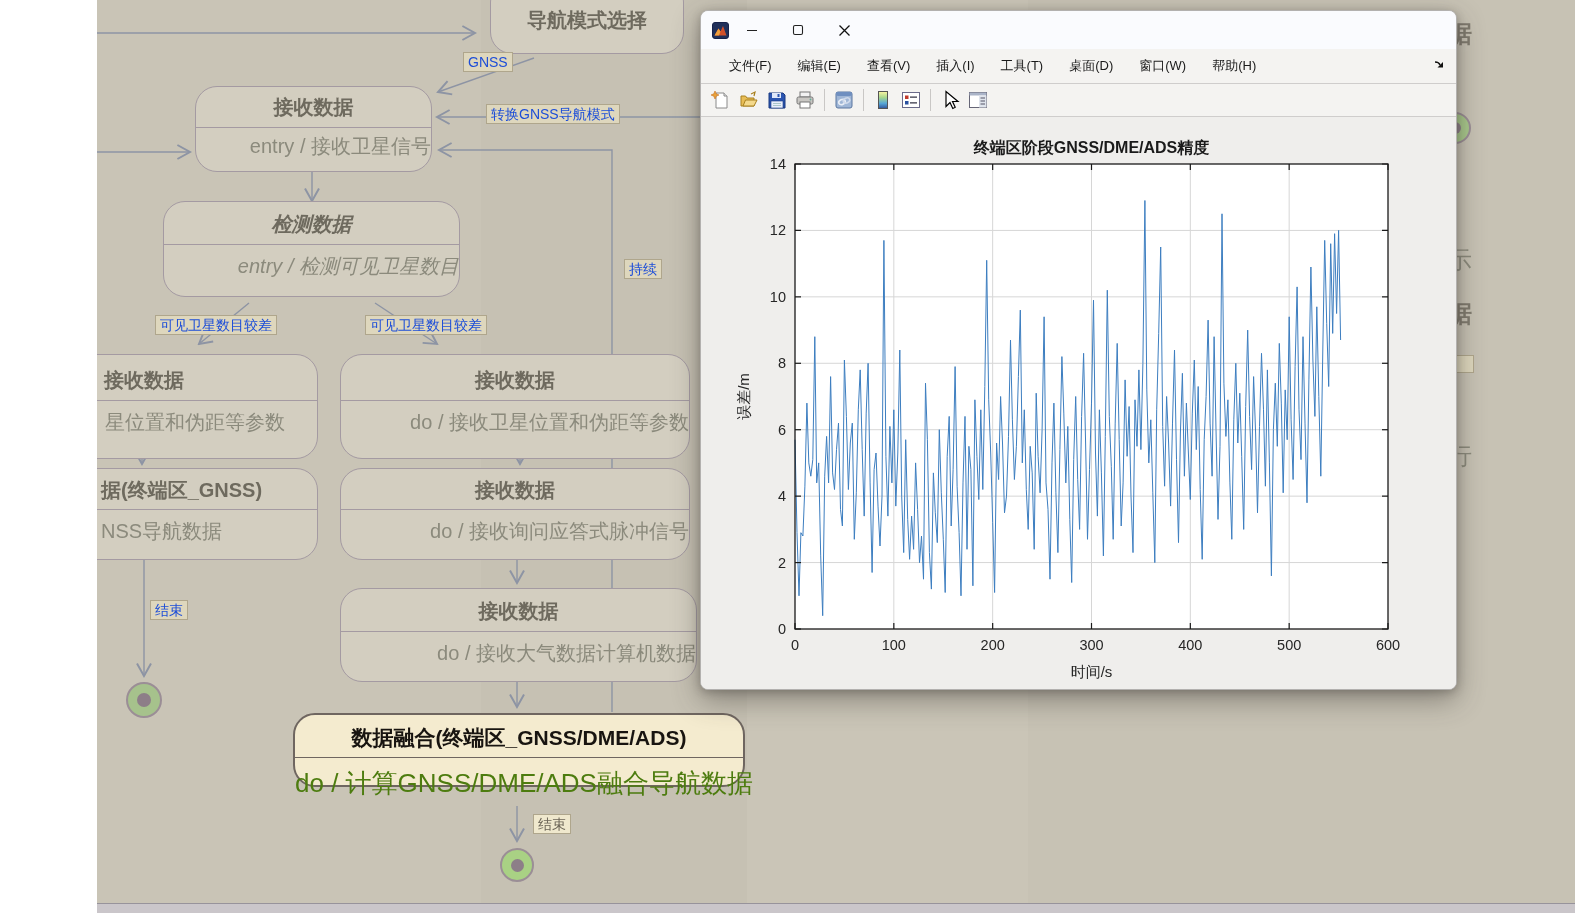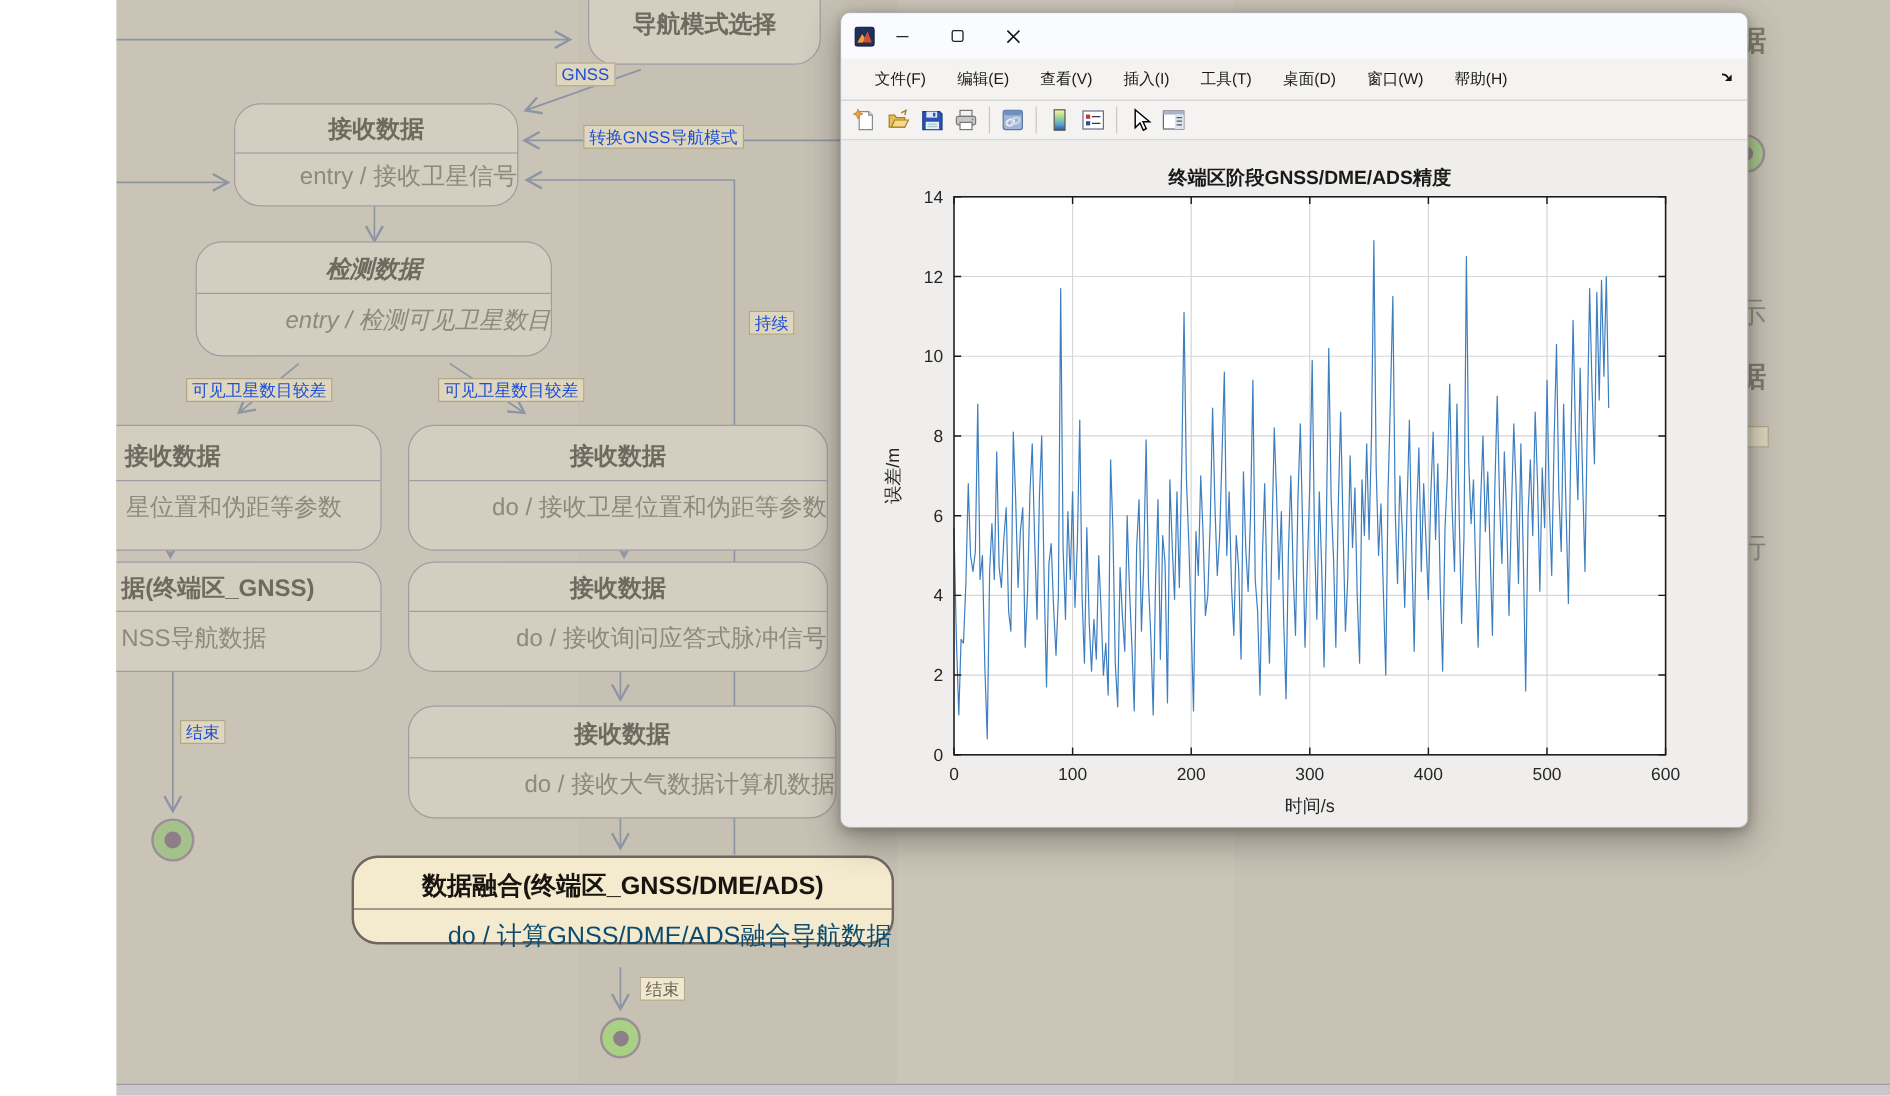--- a/index.html
+++ b/index.html
@@ -18,21 +18,21 @@
            white-space:nowrap; padding-top:9px; height:42px; }
   .dnode .ndiv { border-top:1px solid #a49aa2; }
   .dnode .nbody { font-size:20px; color:#8b8a7c; text-align:right; white-space:nowrap;
            padding-top:8px; }
   .dnode.title-only .ntitle { padding-top:26px; }
   .dnode.align-left .ntitle, .dnode.align-left .nbody { text-align:left; padding-left:130px; }
   .dnode.body-right .nbody { text-align:right; padding-right:32px; }
   .dnode.hl { background:#f4ebcf; border:2px solid #6f6660; z-index:3; }
   .dnode.hl .ntitle { color:#181410; font-size:21px; }
   .dnode.hl .ndiv { border-top:1px solid #6f6660; }
-  .dnode.hl .nbody { color:#0c4a6e; font-size:21px; }
+  .dnode.hl .nbody { color:#4d7c0f; font-size:26px; }
   .dbadge { position:absolute; background:#ded7bd; border:1px solid #afa68c;
             color:#1d4ed8; font-size:14px; line-height:18px; padding:0 4px;
             white-space:nowrap; z-index:4; }
   .dbadge.bright { background:#efe8cd; color:#6b6557; }
   .endstate { position:absolute; border-radius:50%; border:2px solid #9b8e96;
               z-index:2; }
   .endstate .dot { position:absolute; border-radius:50%; background:#8d7e88; }
   .frag { position:absolute; color:#7f7a6e; font-size:24px; font-weight:bold;
           white-space:nowrap; z-index:2; }
 

